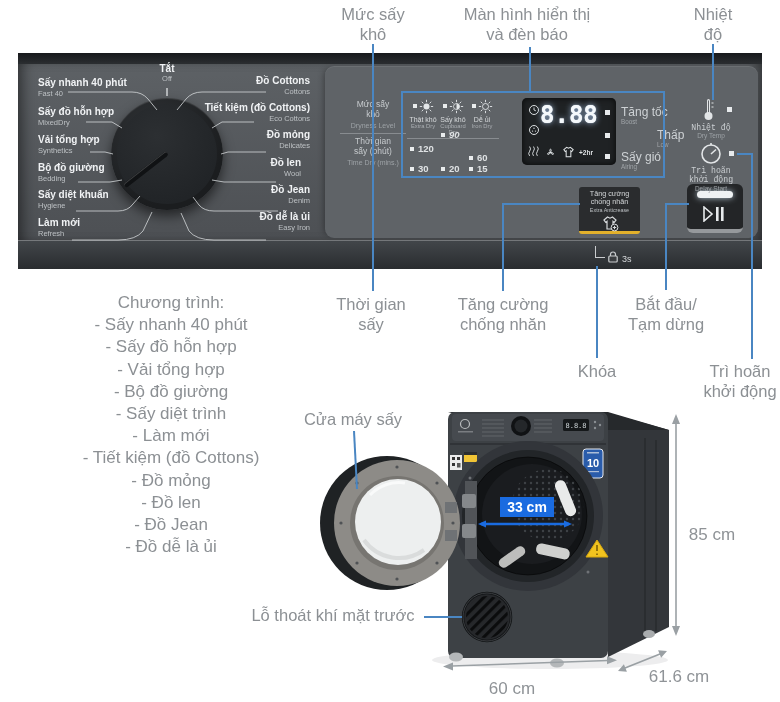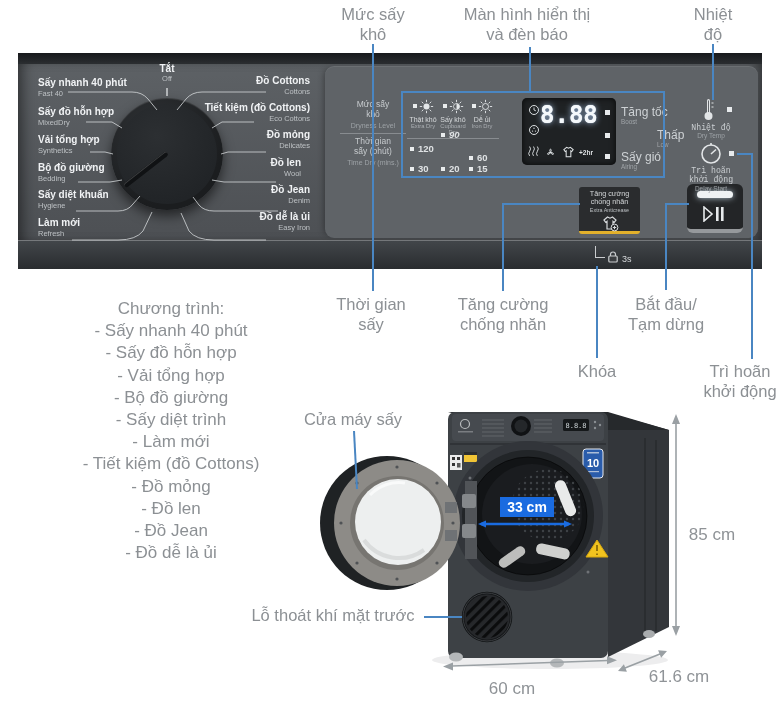--- a/index.html
+++ b/index.html
@@ -410,21 +410,21 @@
   <div class="abs callout" style="left:606px;top:294px;width:120px;">
     <div>Bắt đầu/</div>
       <div>Tạm dừng</div>
   </div>
   <div class="abs callout" style="left:547px;top:361px;width:100px;">Khóa</div>
   <div class="abs callout" style="left:680px;top:361px;width:120px;">
     <div>Trì hoãn</div>
       <div>khởi động</div>
   </div>
 
-  <div class="abs plist" style="left:55px;top:298px;width:232px;">
+  <div class="abs plist" style="left:55px;top:292px;width:232px;">
     <div>Chương trình:</div>
     <div>- Sấy nhanh 40 phút</div>
     <div>- Sấy đồ hỗn hợp</div>
     <div>- Vải tổng hợp</div>
     <div>- Bộ đồ giường</div>
     <div>- Sấy diệt trình</div>
     <div>- Làm mới</div>
     <div>- Tiết kiệm (đồ Cottons)</div>
     <div>- Đồ mỏng</div>
     <div>- Đồ len</div>

